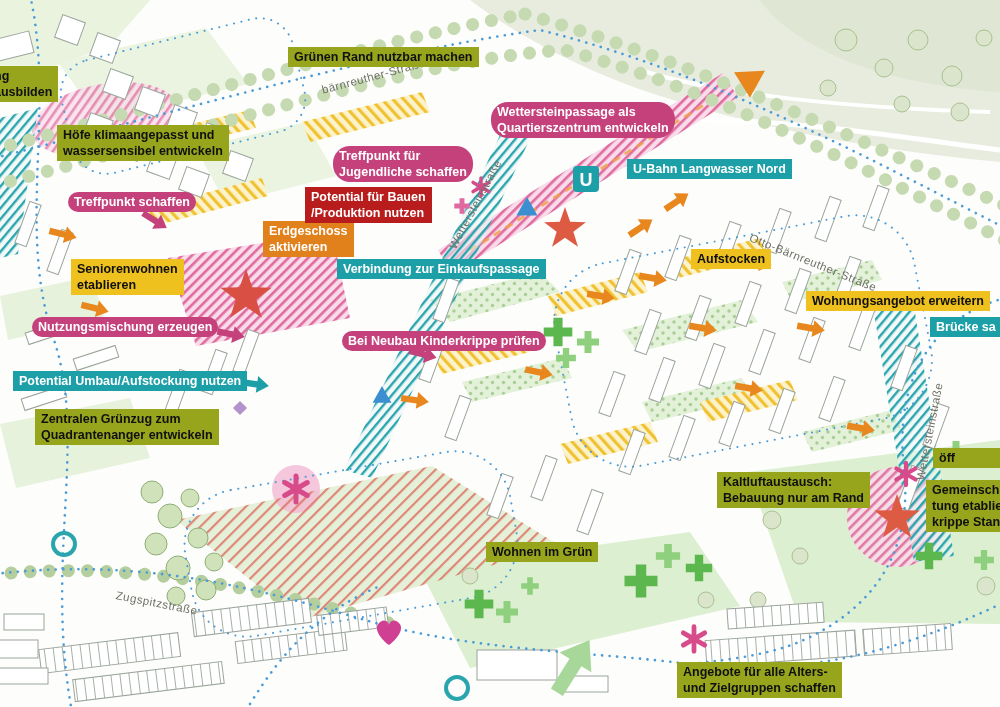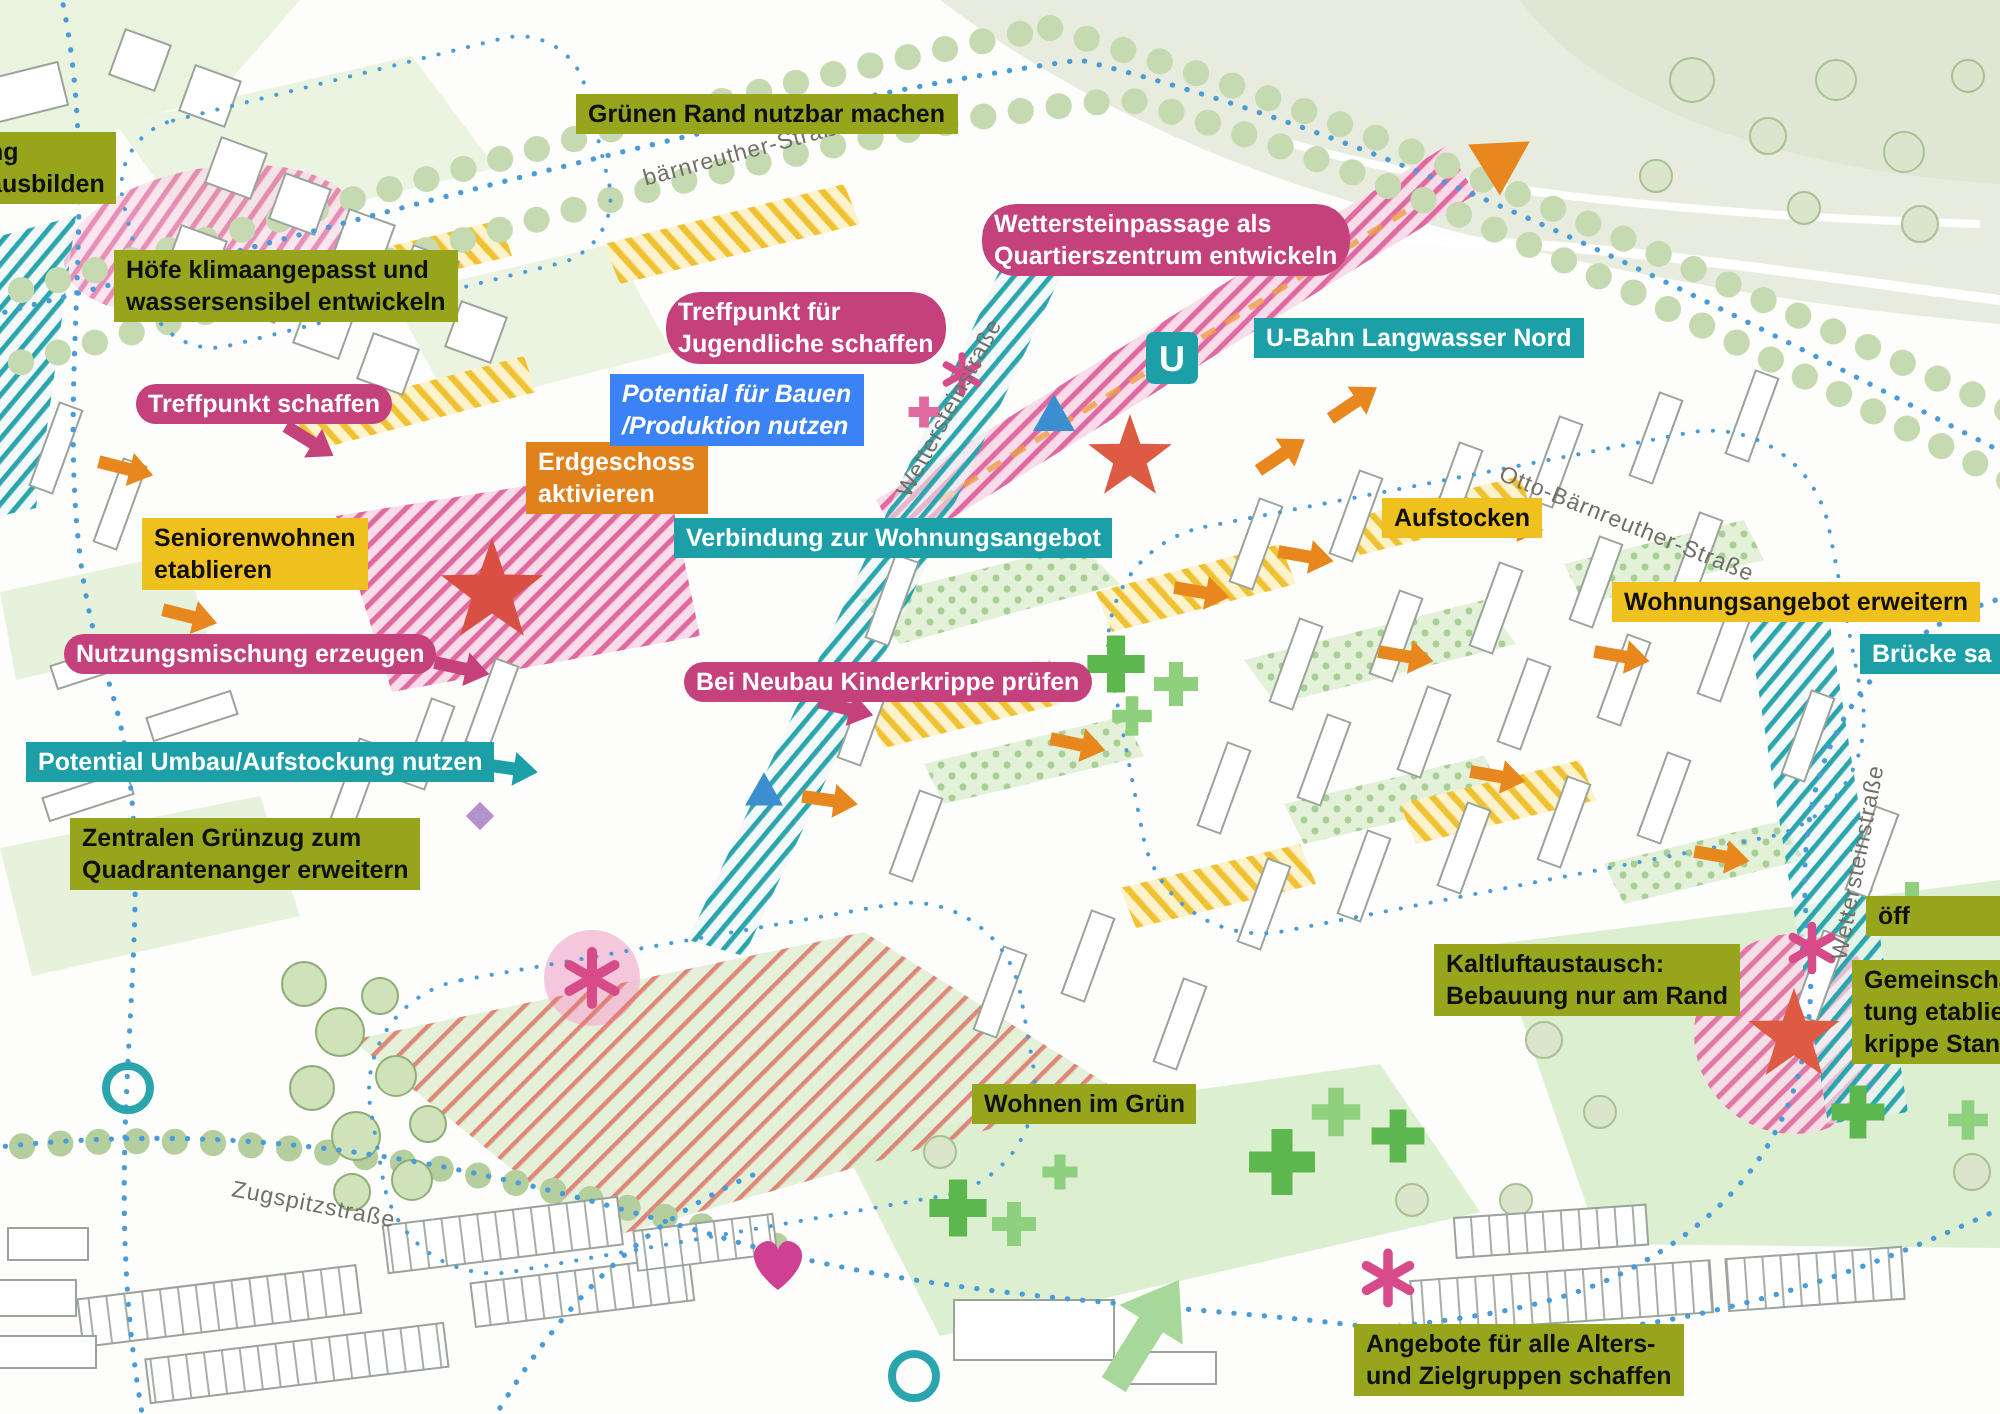--- a/index.html
+++ b/index.html
@@ -19,21 +19,21 @@
   .ring{stroke:#2aa5ad;stroke-width:4;fill:none;}
   .heart{fill:#cf3f92;}
   .greenArrow{fill:#a8d79a;}
   .label{position:absolute;font-size:12.5px;line-height:1.28;font-weight:700;
          padding:2px 6px;white-space:pre-line;z-index:5;}
   .lb-green{background:#97a51d;color:#101010;}
   .lb-pink{background:#c4417c;color:#ffffff;border-radius:17px;}
   .lb-orange{background:#e0811c;color:#ffffff;}
   .lb-yellow{background:#eec11e;color:#101010;}
   .lb-teal{background:#1d9fa8;color:#ffffff;}
-  .lb-blue{background:#3b82f6;color:#ffffff;font-style:italic;}
+  .lb-blue{background:#b91c1c;color:#ffffff;}
   .street{position:absolute;color:#6f6f68;font-size:11.5px;letter-spacing:.5px;
           white-space:nowrap;font-weight:500;transform-origin:left center;z-index:4;}
 </style>
 </head>
 <body>
 
 <div class="stage">
 
 <svg width="1000" height="707" viewBox="0 0 1000 707">
   <defs>
@@ -310,31 +310,31 @@
 <div class="label lb-pink" style="left:68px;top:192px">Treffpunkt schaffen</div>
 <div class="label lb-orange" style="left:263px;top:221px">Erdgeschoss
 aktivieren</div>
 <div class="label lb-pink" style="left:333px;top:146px">Treffpunkt für
 Jugendliche schaffen</div>
 <div class="label lb-blue" style="left:305px;top:187px">Potential für Bauen
 /Produktion nutzen</div>
 <div class="label lb-pink" style="left:491px;top:102px">Wettersteinpassage als
 Quartierszentrum entwickeln</div>
 <div class="label lb-teal" style="left:627px;top:159px">U-Bahn Langwasser Nord</div>
-<div class="label lb-teal" style="left:337px;top:259px">Verbindung zur Wohnungsangebot</div>
+<div class="label lb-teal" style="left:337px;top:259px">Verbindung zur Einkaufspassage</div>
 <div class="label lb-yellow" style="left:71px;top:259px">Seniorenwohnen
 etablieren</div>
 <div class="label lb-yellow" style="left:691px;top:249px">Aufstocken</div>
 <div class="label lb-yellow" style="left:806px;top:291px">Wohnungsangebot erweitern</div>
 <div class="label lb-teal" style="left:930px;top:317px;width:130px">Brücke sa</div>
 <div class="label lb-pink" style="left:342px;top:331px">Bei Neubau Kinderkrippe prüfen</div>
 <div class="label lb-pink" style="left:32px;top:317px">Nutzungsmischung erzeugen</div>
 <div class="label lb-teal" style="left:13px;top:371px">Potential Umbau/Aufstockung nutzen</div>
 <div class="label lb-green" style="left:35px;top:409px">Zentralen Grünzug zum
-Quadrantenanger erweitern</div>
+Quadrantenanger entwickeln</div>
 <div class="label lb-green" style="left:717px;top:472px">Kaltluftaustausch:
 Bebauung nur am Rand</div>
 <div class="label lb-green" style="left:926px;top:480px;width:140px">Gemeinscha
 tung etablie
 krippe Stan</div>
 <div class="label lb-green" style="left:933px;top:448px;width:110px">öff</div>
 <div class="label lb-green" style="left:486px;top:542px">Wohnen im Grün</div>
 <div class="label lb-green" style="left:677px;top:662px">Angebote für alle Alters-
 und Zielgruppen schaffen</div>
 

